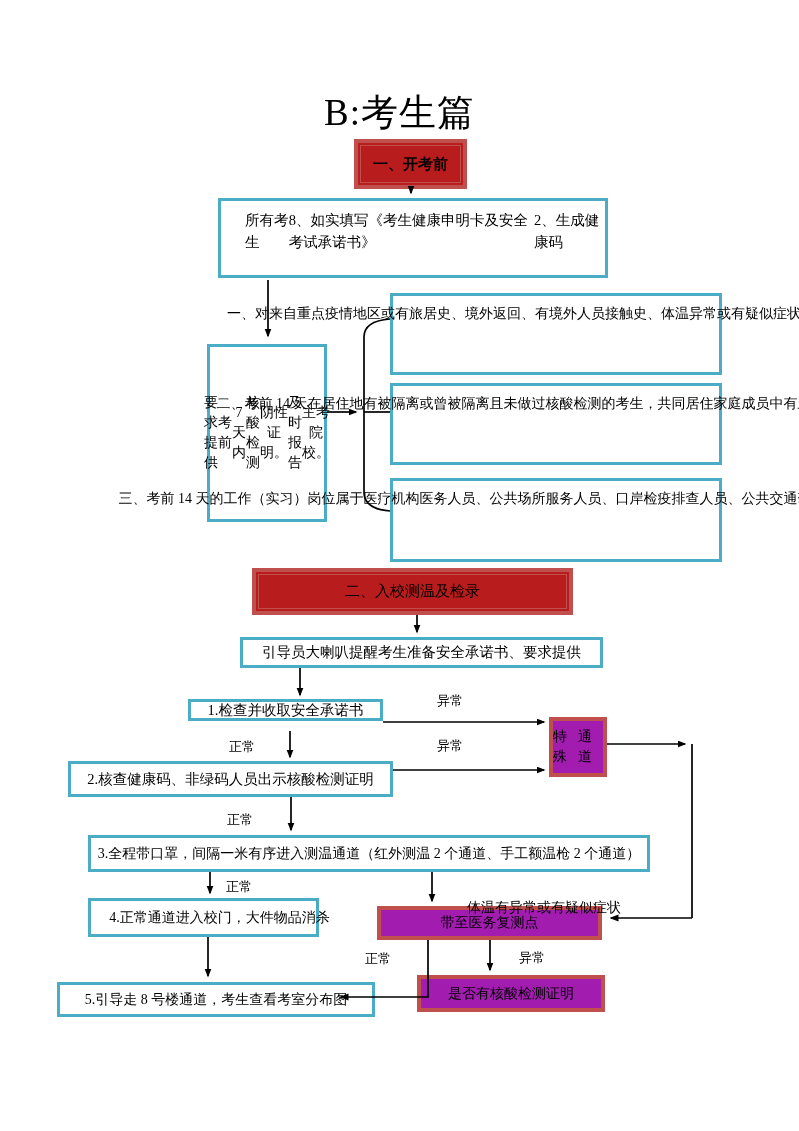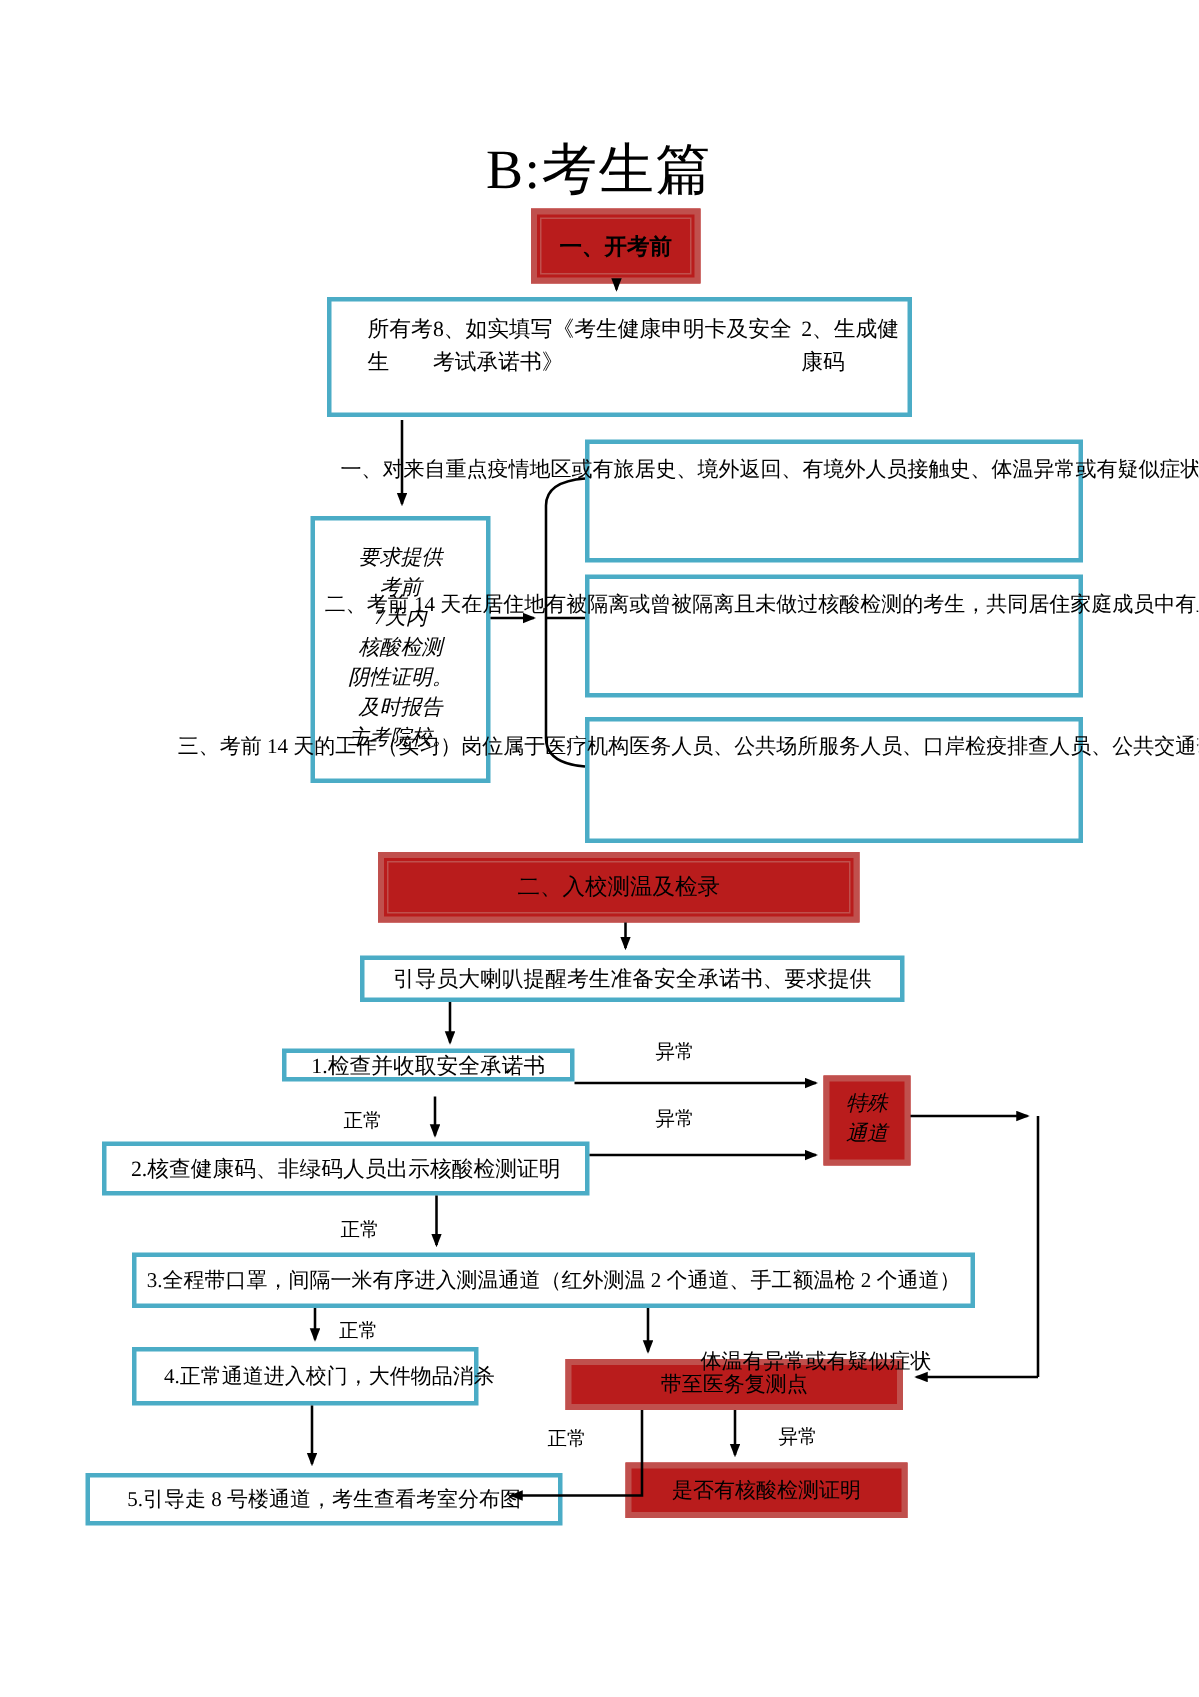--- a/index.html
+++ b/index.html
@@ -4,27 +4,27 @@
 <style>
   :root { --red:#C0504D; --blue:#4BACC6; --line:#000; }
   html,body { margin:0; padding:0; background:#fff; }
   body { font-family:"Liberation Serif","DejaVu Serif",serif; color:#000; }
   #canvas { position:relative; width:799px; height:1131px; margin:0 auto; background:#fff; overflow:hidden; }
   .abs { position:absolute; box-sizing:border-box; }
   .title { top:88px; left:0; width:100%; text-align:center; font-size:37px; letter-spacing:1px; }
   
   .bb { border:3px solid var(--blue); background:#fff; display:flex; align-items:center; justify-content:center; font-size:14.5px; white-space:nowrap; }
   
-  .rb { border:4px solid var(--red); background:#b91c1c; display:flex; align-items:center; justify-content:center; font-size:14.5px; white-space:nowrap; }
+  .rb { border:4px solid var(--red); background:#a21caf; display:flex; align-items:center; justify-content:center; font-size:14.5px; white-space:nowrap; }
   
   .rd { border:4px solid var(--red); background:#b91c1c; padding:2px; }
   .rd-in { border:1.5px solid var(--red); width:100%; height:100%; box-sizing:border-box; display:flex; align-items:center; justify-content:center; font-size:15px; white-space:nowrap; }
   .bold { font-weight:bold; }
   .multiline { flex-direction:row; align-items:flex-start; justify-content:flex-start; white-space:normal; }
-  .centered-col { flex-direction:column; align-items:center; justify-content:center; white-space:normal;font-style:italic; }
+  .centered-col { flex-direction:row; align-items:center; justify-content:center; white-space:normal; }
   .case { font-size:14px; line-height:23px; padding:6px 9px; text-align:left; align-items:flex-start; }
   .lbl { font-size:13px; white-space:nowrap; }
   svg.wires { position:absolute; left:0; top:0; pointer-events:none; }
 </style>
 </head>
 <body>
 
 <div id="canvas">
 
   <div class="abs title">B:考生篇</div>

